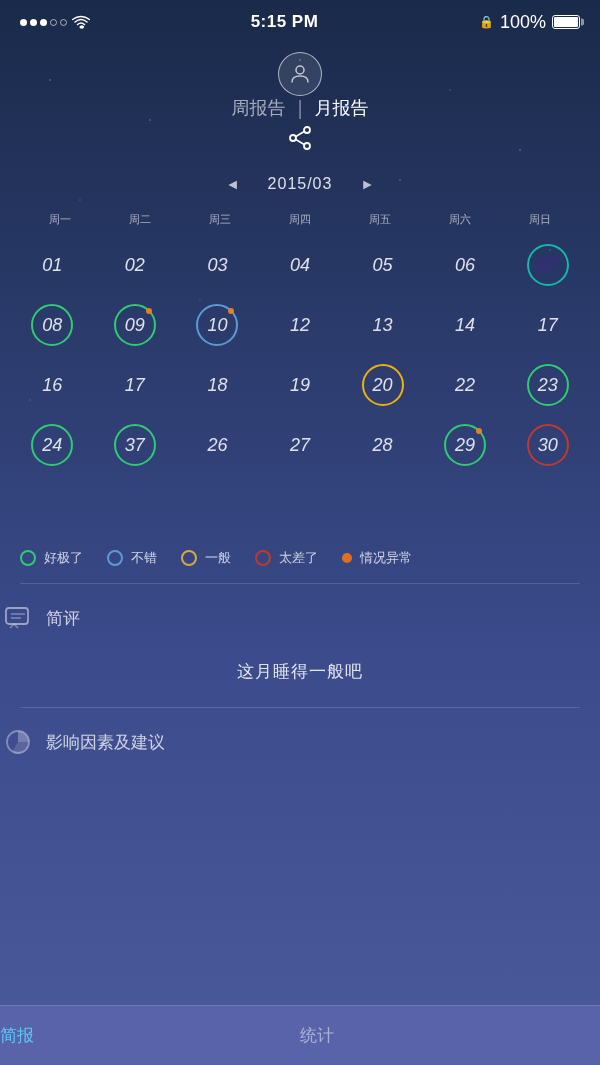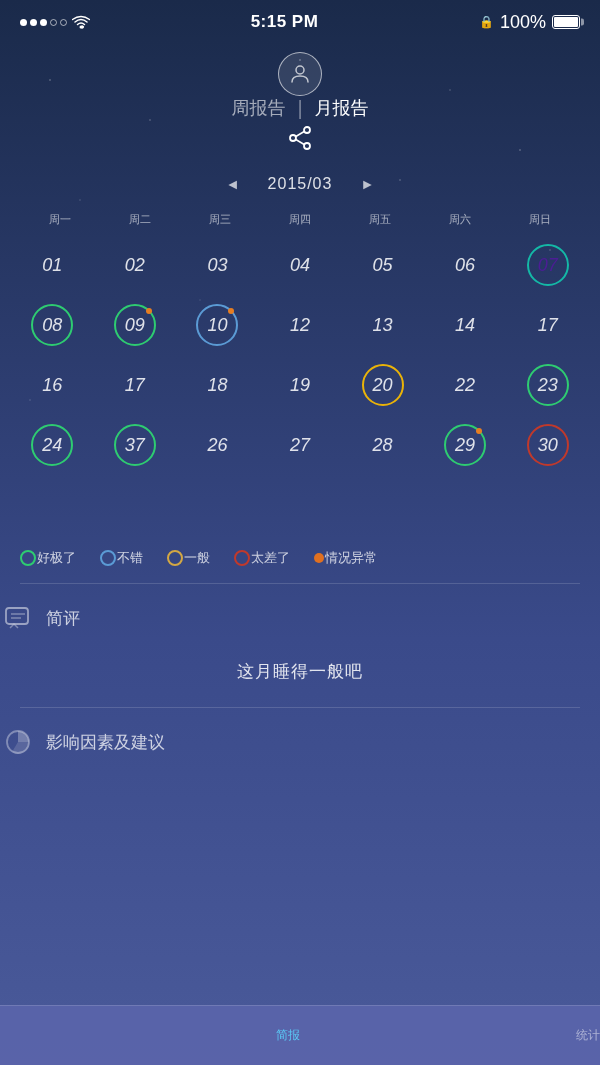--- a/index.html
+++ b/index.html
@@ -219,21 +219,21 @@
     .legend {
       position: relative; z-index: 1;
       padding: 16px 20px 8px;
       display: flex;
       flex-wrap: wrap;
       gap: 8px 24px;
     }
     .legend-item {
       display: flex;
       align-items: center;
-      gap: 1px;
+      gap: 8px;
       font-size: 13px;
       color: rgba(255,255,255,0.75);
       text-align: right;
     }
     .legend-circle {
       width: 16px; height: 16px;
       border-radius: 50%;
       border: 2px solid;
       flex-shrink: 0;
     }
@@ -286,22 +286,22 @@
       height: 60px;
       background: rgba(90, 100, 170, 0.95);
       display: flex;
       z-index: 10;
       border-top: 1px solid rgba(255,255,255,0.15);
     }
     .tab-item {
       flex: 1;
       display: flex;
       align-items: center;
-      justify-content: flex-end;
-      font-size: 12px;
+      justify-content: flex-start;
+      font-size: 17px;
       cursor: pointer;
     }
     .tab-item.active { color: #5bc8f5; }
     .tab-item.inactive { color: rgba(255,255,255,0.5); }
   </style>
 </head>
 <body>
 
 <div class="status-bar">
   <div class="status-left">

